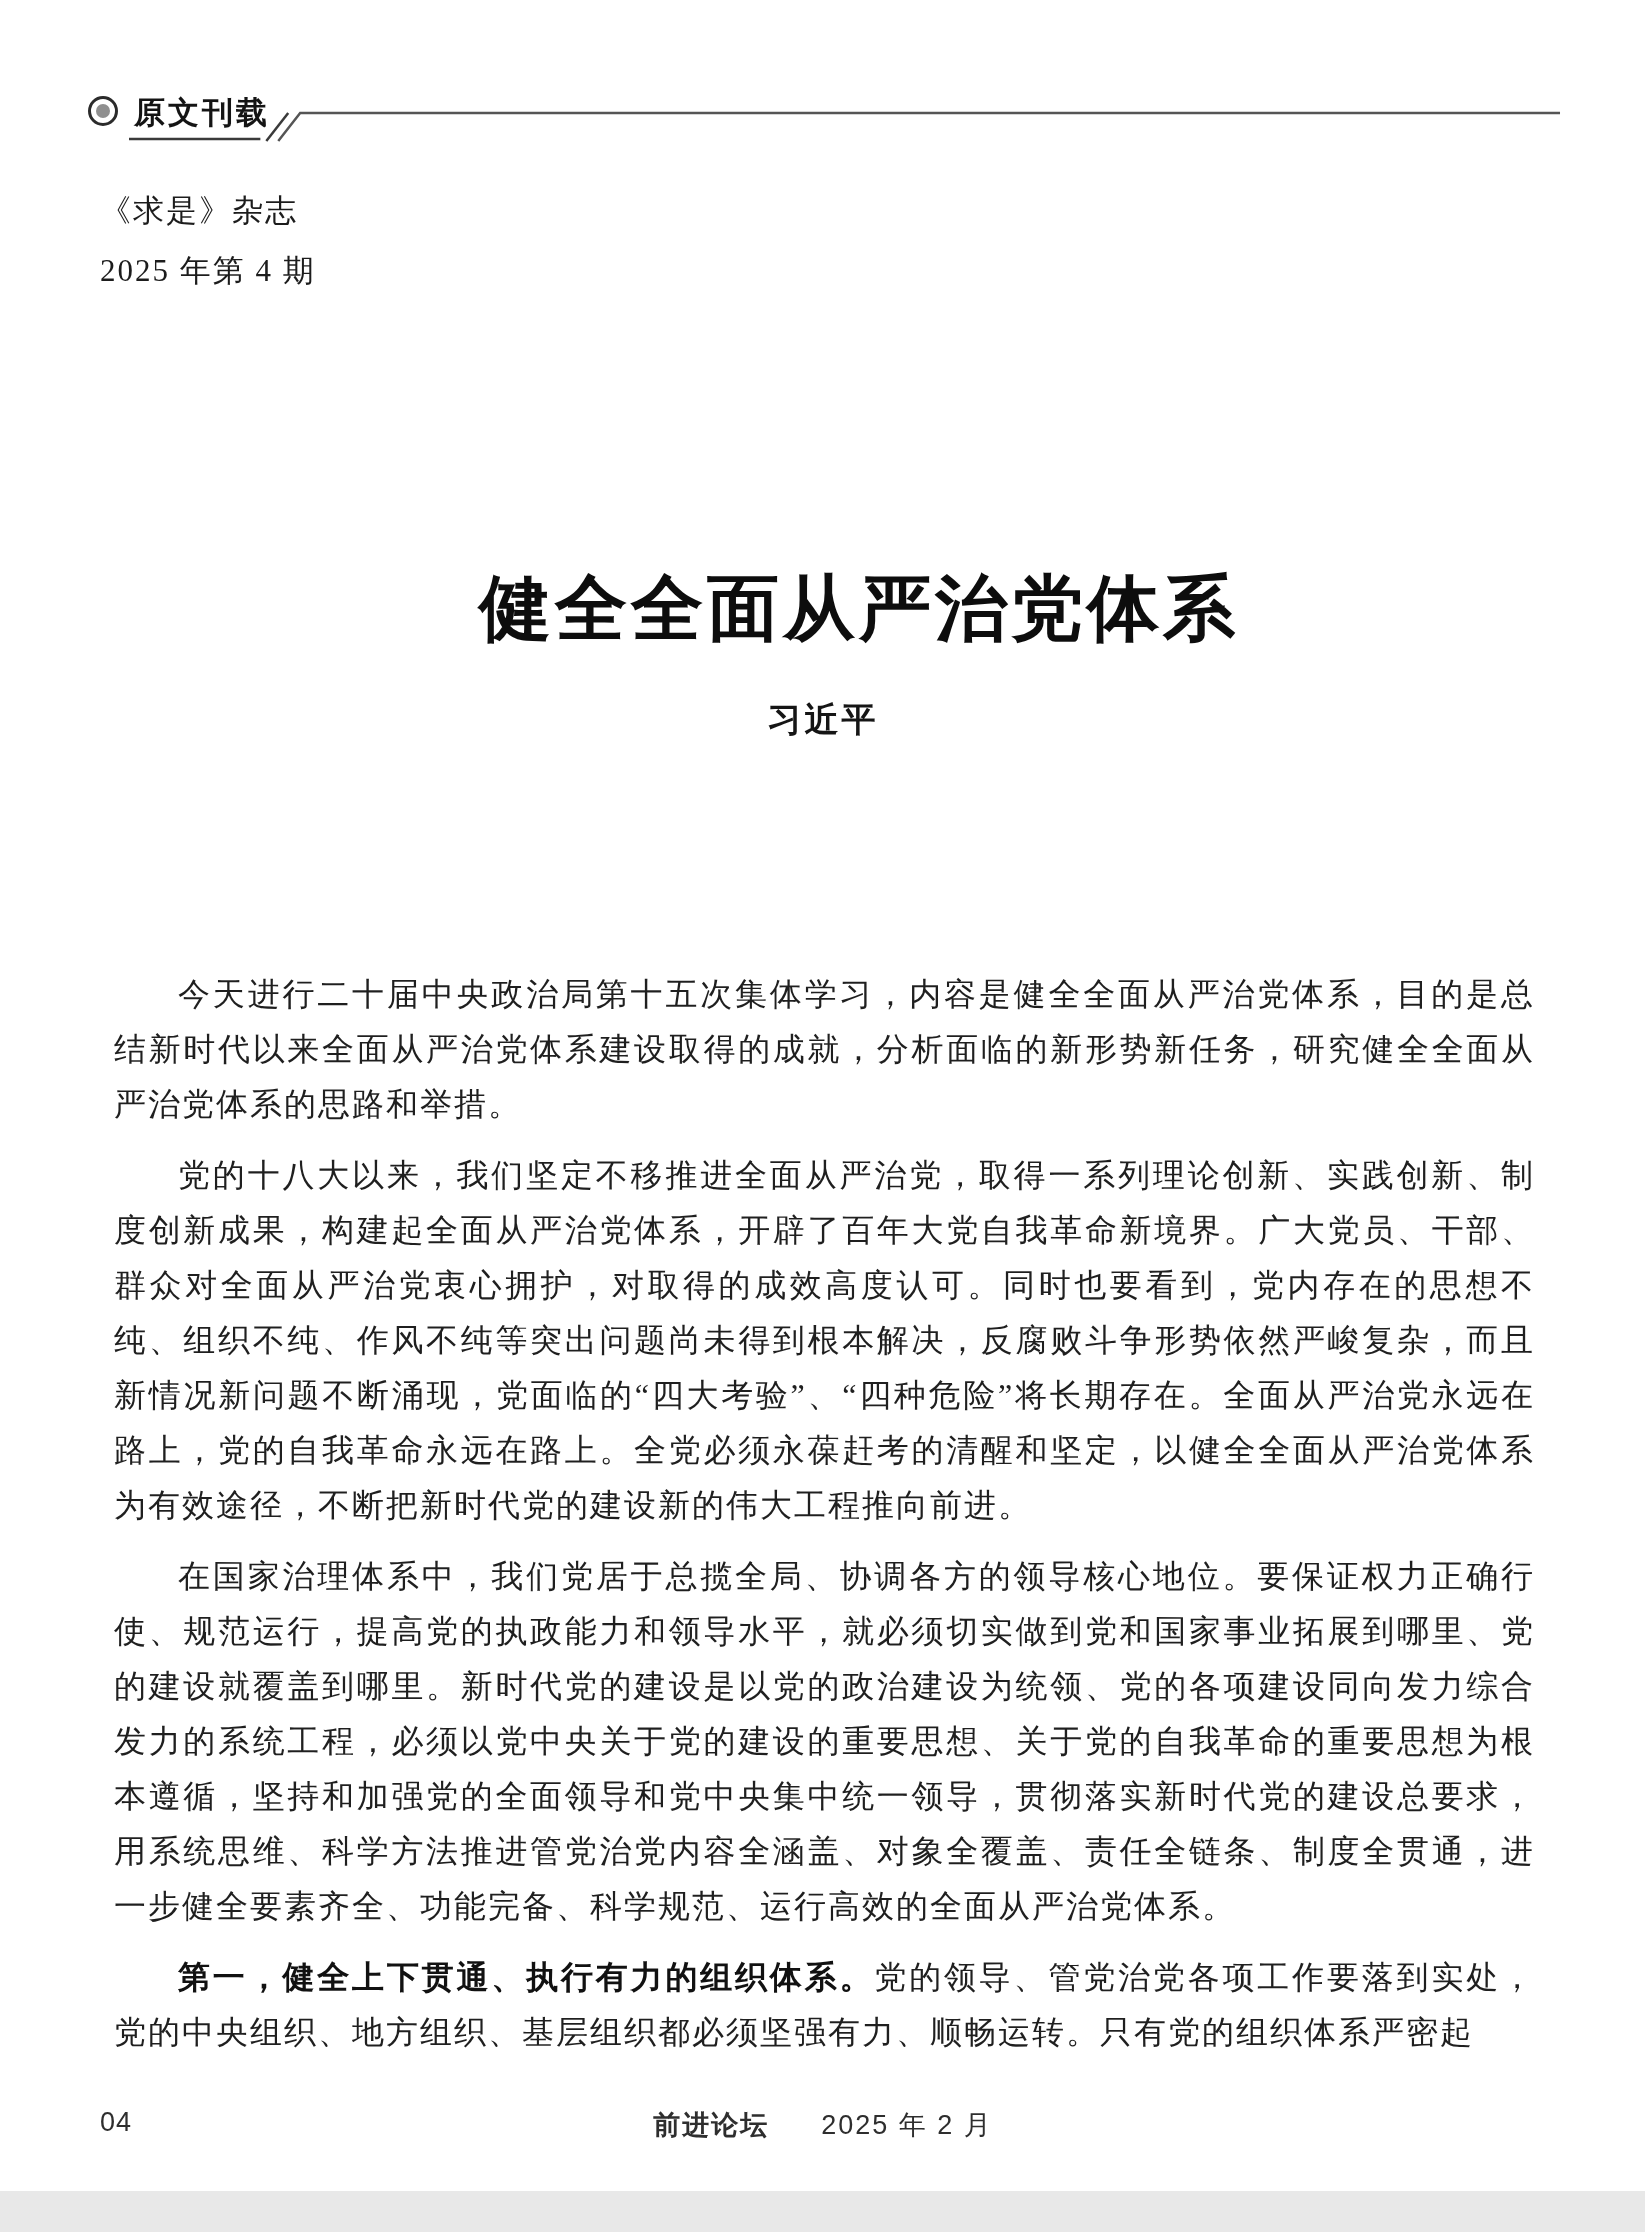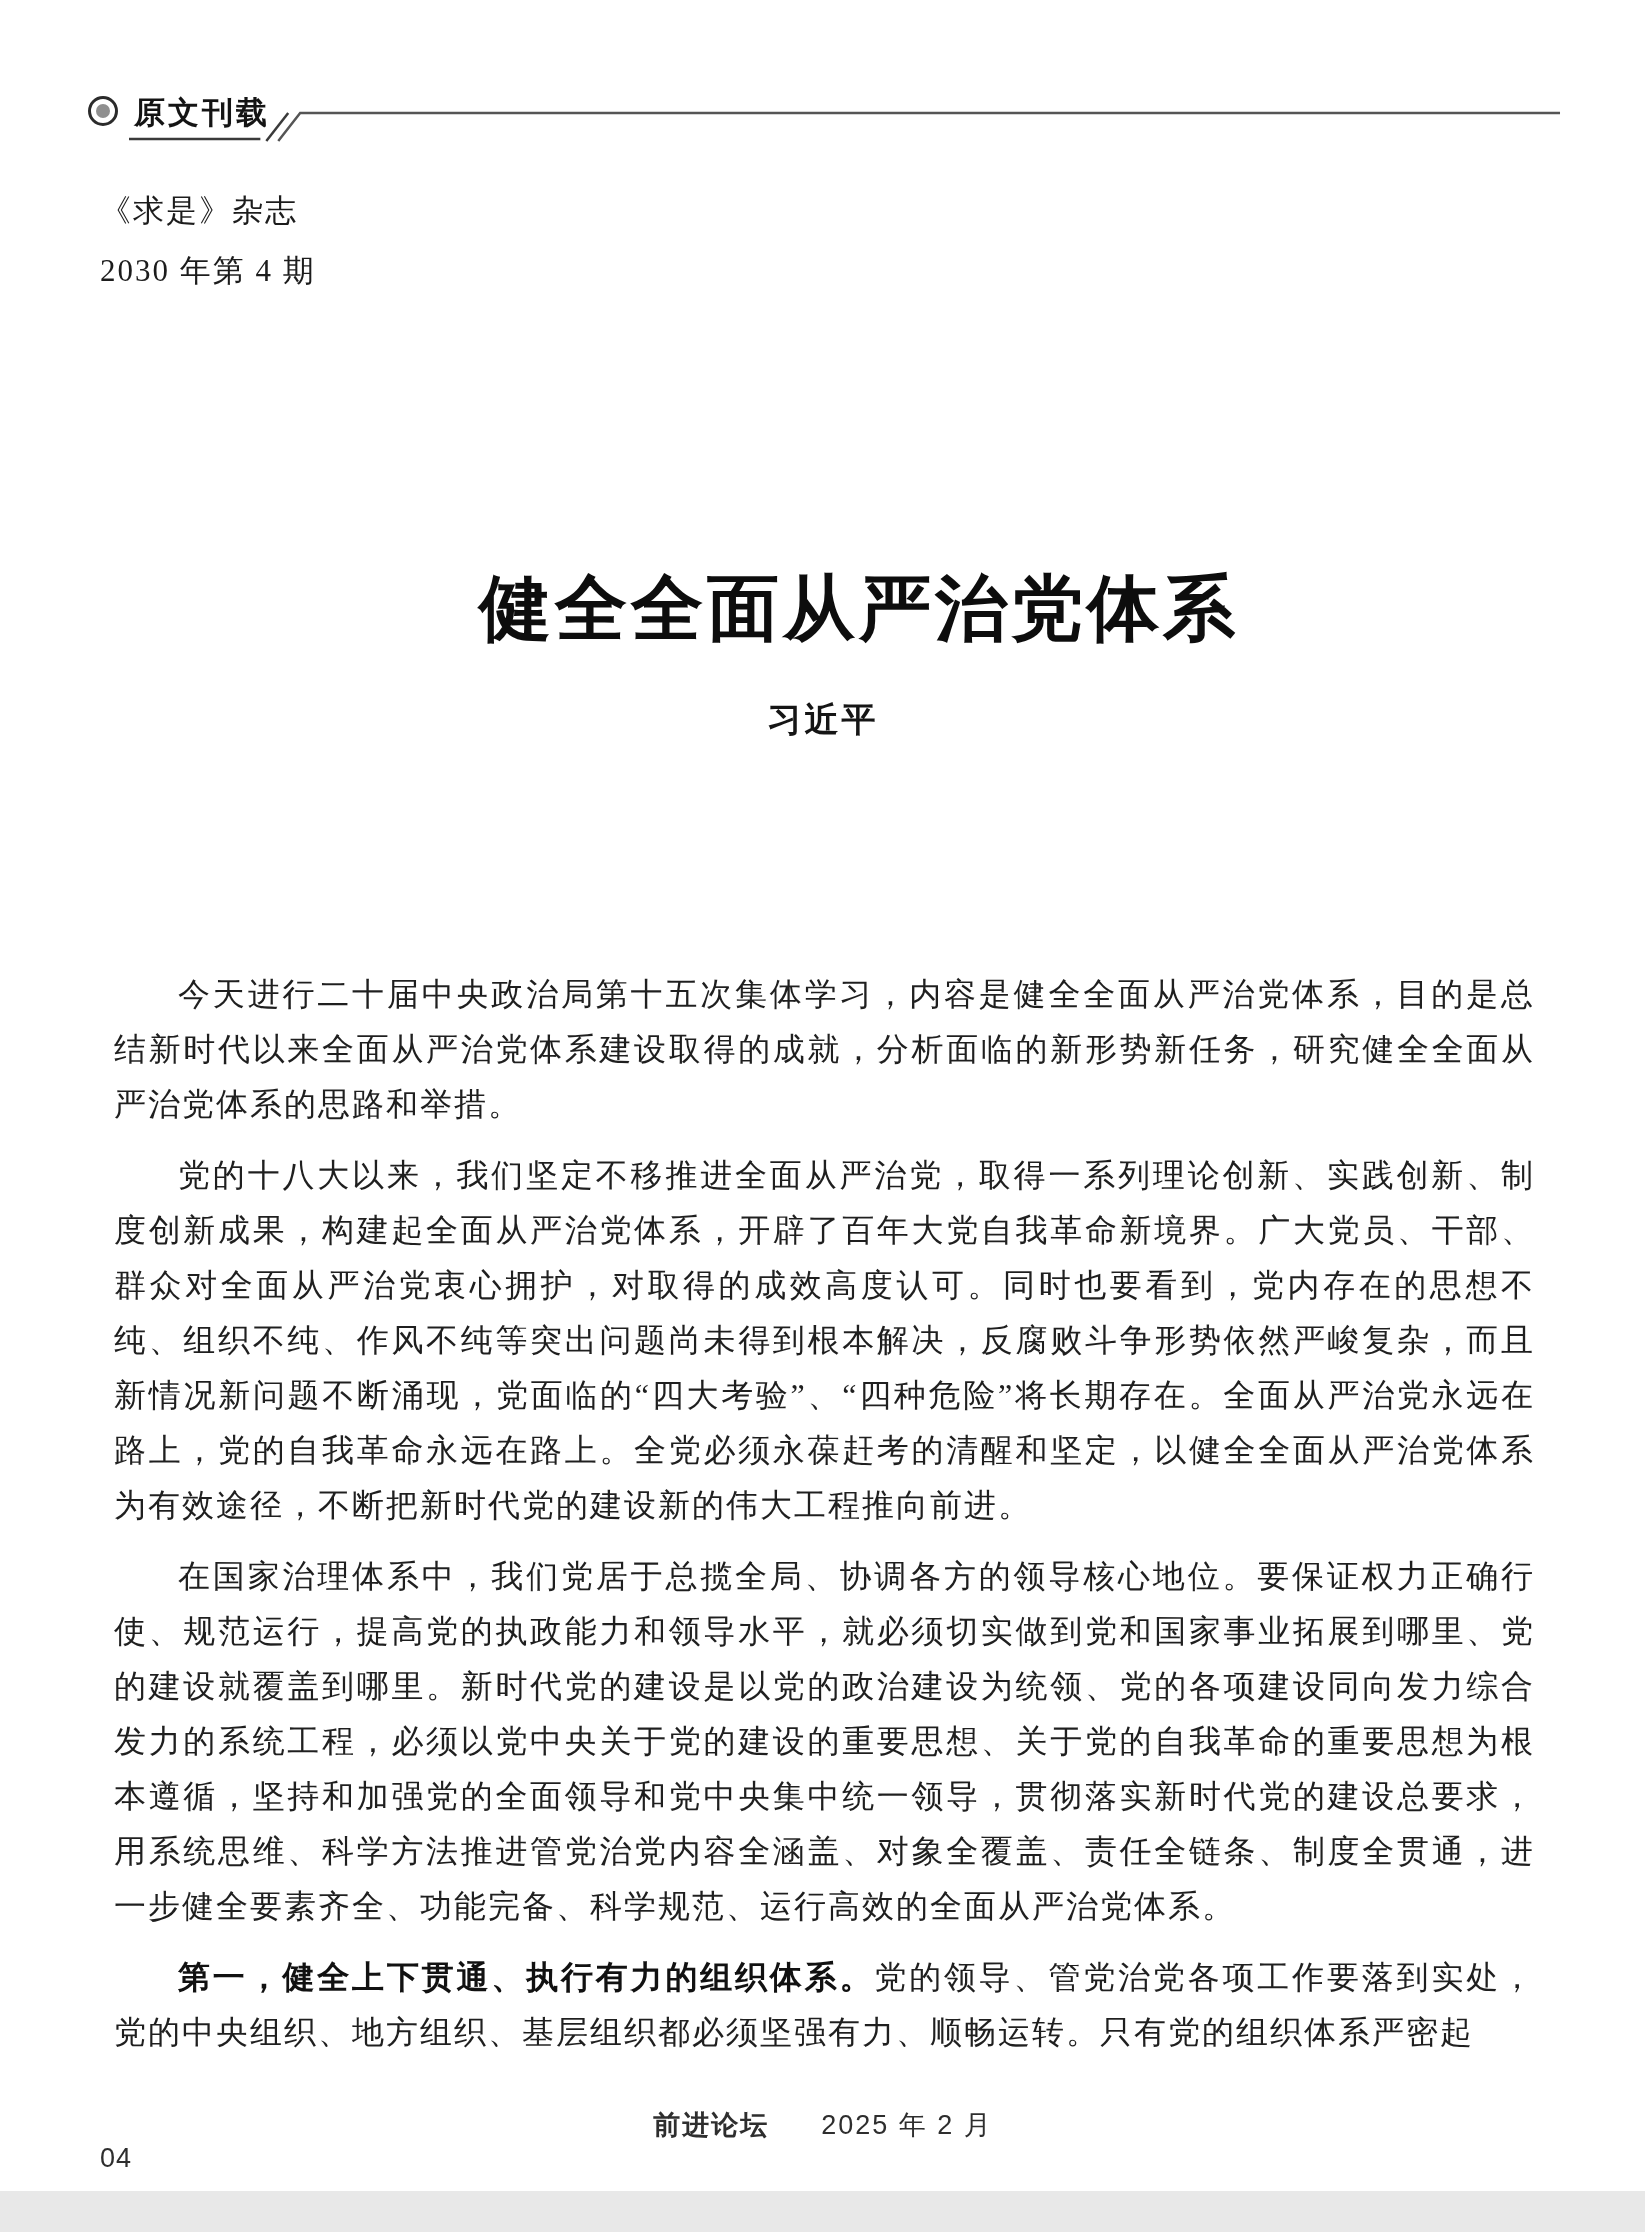--- a/index.html
+++ b/index.html
@@ -65,21 +65,21 @@
     font-size: 32px; line-height: 55px; letter-spacing: 2px;
     text-align: justify; text-justify: inter-ideograph;
     color: #1f1f1f;
   }
   .body-text p { margin: 16px; text-indent: 2em; }
   .para-lead { font-family: "Liberation Sans", "DejaVu Sans", sans-serif; font-weight: 700; color: #111; }
 
   
   .footer { position: absolute; left: 0; top: 2107px; width: 100%; height: 44px;
     font-family: "Liberation Sans", "DejaVu Sans", sans-serif; font-size: 27px; color: #2e2e2e; }
-  .page-number { position: absolute; left: 100px; top: 0; letter-spacing: 1px; margin-top: 36px; }
+  .page-number { position: absolute; left: 100px; top: 0; letter-spacing: 1px; }
   .footer-center { position: absolute; left: 0; top: 0; width: 100%; text-align: center; white-space: nowrap; }
   .journal-name { font-weight: 600; letter-spacing: 2px; }
   .footer-date { margin-left: 52px; letter-spacing: 2px; }
 </style>
 </head>
 <body>
 
 <div class="page">
 
   <div class="section-header">
@@ -87,21 +87,21 @@
     <span class="section-label">原文刊载</span>
   </div>
   <svg class="header-line" width="1433" height="36" viewBox="0 0 1440 36">
     <path d="M0,30 H132" stroke="#3a3a3a" stroke-width="2.5" fill="none"></path>
     <path d="M138,32 L160,4" stroke="#3a3a3a" stroke-width="2.5" fill="none"></path>
     <path d="M150,32 L172,4 H1438" stroke="#555555" stroke-width="2.5" fill="none"></path>
   </svg>
 
   <div class="magazine-info">
     <div>《求是》杂志</div>
-    <div>2030 年第 4 期</div>
+    <div>2025 年第 4 期</div>
   </div>
 
   <h1 class="article-title">健全全面从严治党体系</h1>
   <div class="article-author">习近平</div>
 
   <div class="body-text">
     <p>
       <span>今天进行二十届中央政治局第十五次集体学习，内容是健全全面从严治党体系，目的是总结新时代以来全面从严治党体系建设取得的成就，分析面临的新形势新任务，研究健全全面从严治党体系的思路和举措。</span>
     </p>
     <p>

